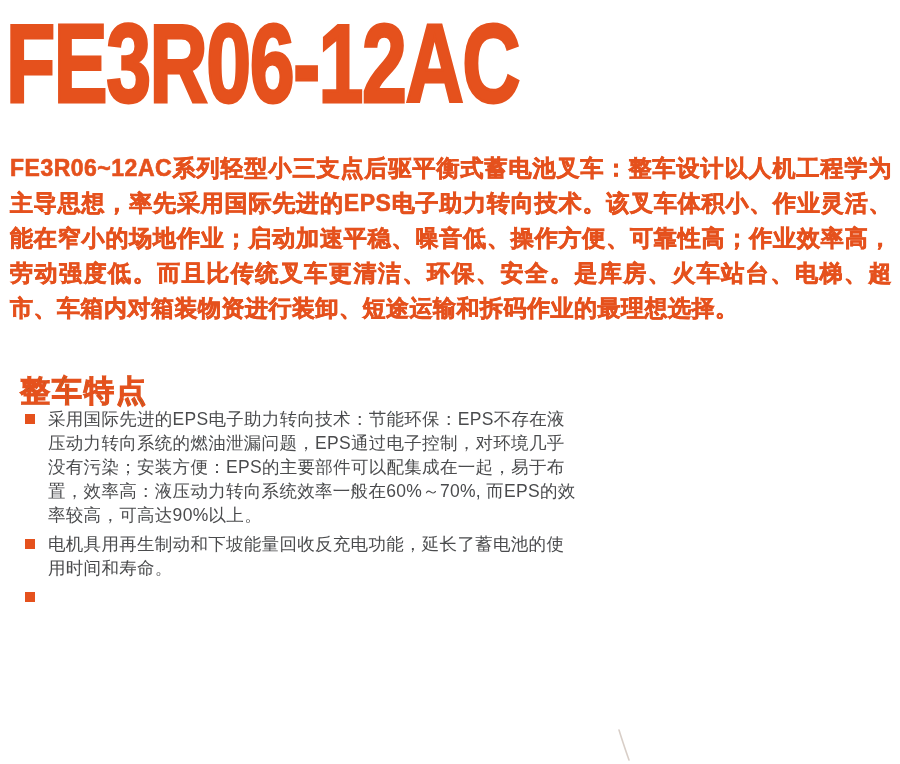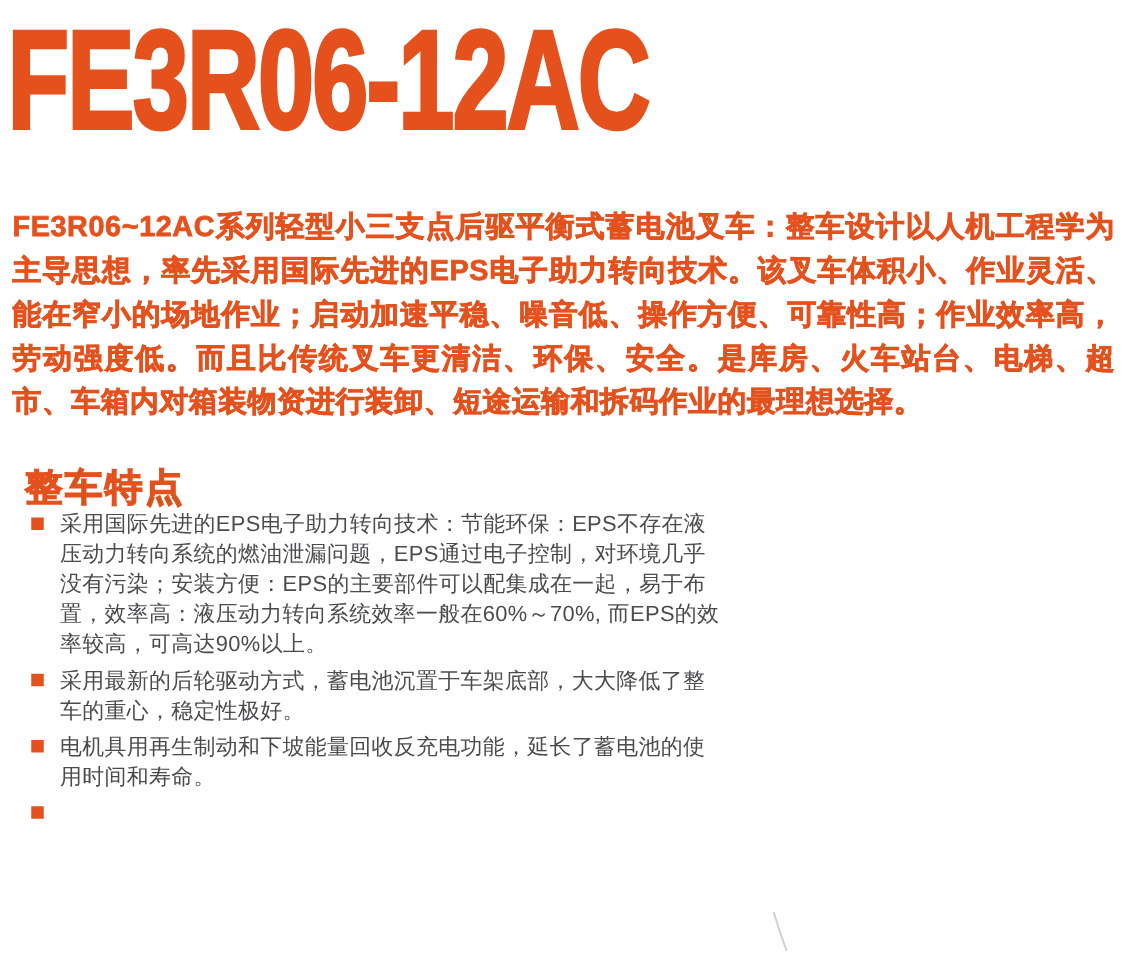--- a/index.html
+++ b/index.html
@@ -28,21 +28,21 @@
     letter-spacing: -2px;
     transform: scaleX(0.72);
     transform-origin: 0 0;
     white-space: nowrap;
   }
 
   
   .intro {
     position: absolute;
     left: 10px;
-    top: 141px;
+    top: 128px;
     width: 882px;
     font-size: 23px;
     line-height: 35px;
     font-weight: 700;
     color: #E5511D;
     -webkit-text-stroke: 0.6px #E5511D;
     text-align: justify;
     text-justify: inter-ideograph;
     letter-spacing: 0.5px;
   }
@@ -107,24 +107,20 @@
 
 <h2 class="features-heading">整车特点</h2>
 
 <ul class="feature-list">
   <li class="feature-item">
     <span class="bullet-square"></span>
     <span>采用国际先进的EPS电子助力转向技术：节能环保：EPS不存在液压动力转向系统的燃油泄漏问题，EPS通过电子控制，对环境几乎没有污染；安装方便：EPS的主要部件可以配集成在一起，易于布置，效率高：液压动力转向系统效率一般在60%～70%,  而EPS的效率较高，可高达90%以上。</span>
   </li>
   <li class="feature-item">
     <span class="bullet-square"></span>
-    <span>采用最新的后轮驱动方式，蓄电池沉置于车架底部，大大降低了整车的重心，稳定性极好。</span>
-  </li>
-  <li class="feature-item">
-    <span class="bullet-square"></span>
     <span>电机具用再生制动和下坡能量回收反充电功能，延长了蓄电池的使用时间和寿命。</span>
   </li>
   <li class="feature-item">
     <span class="bullet-square"></span>
   </li>
 </ul>
 
 <svg class="scan-artifact" viewBox="0 0 18 33" xmlns="http://www.w3.org/2000/svg">
   <path d="M 4 1 Q 8 14 14 31" fill="none" stroke="#B9A79B" stroke-width="1.6" stroke-linecap="round"></path>
 </svg>

